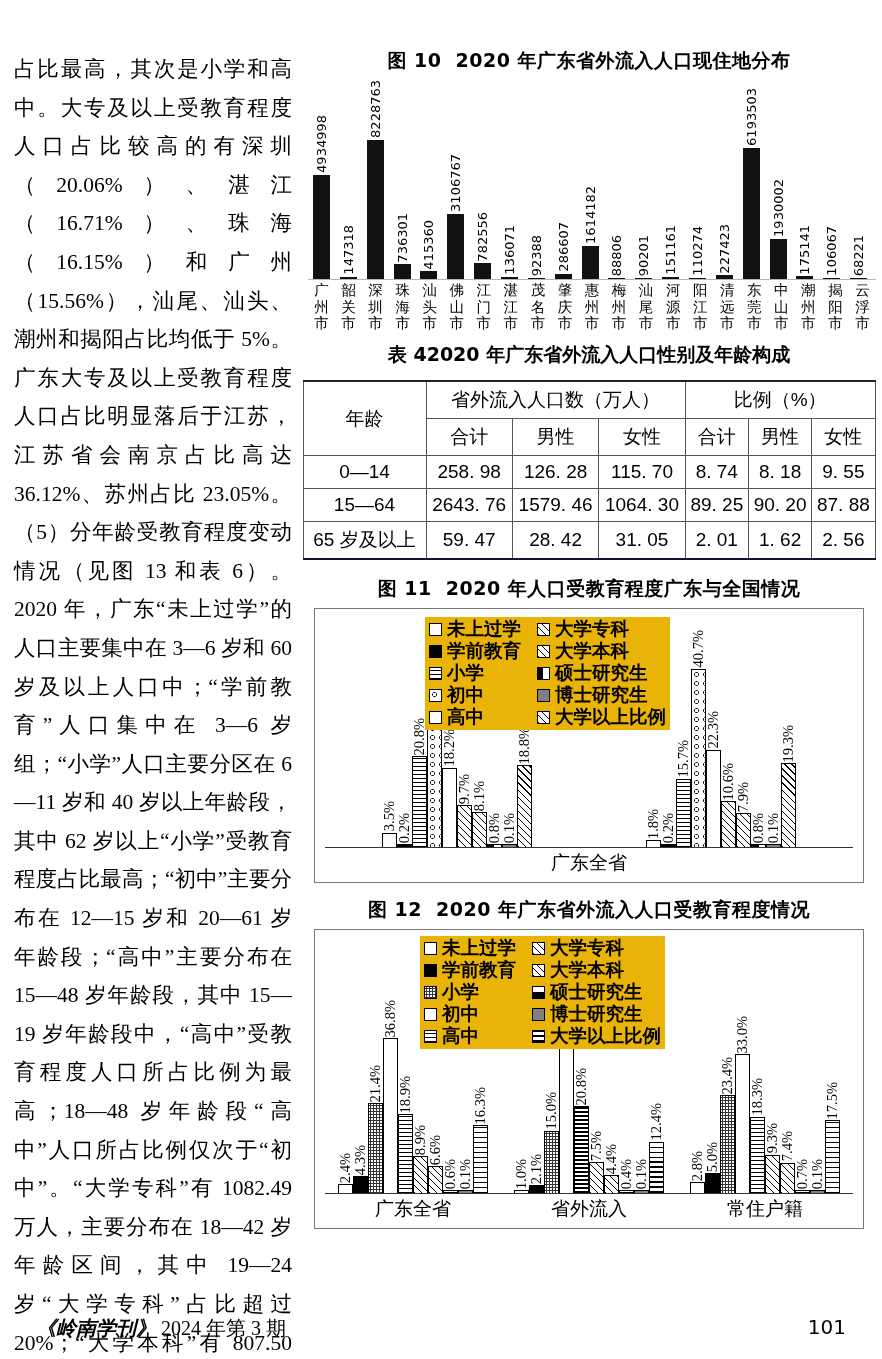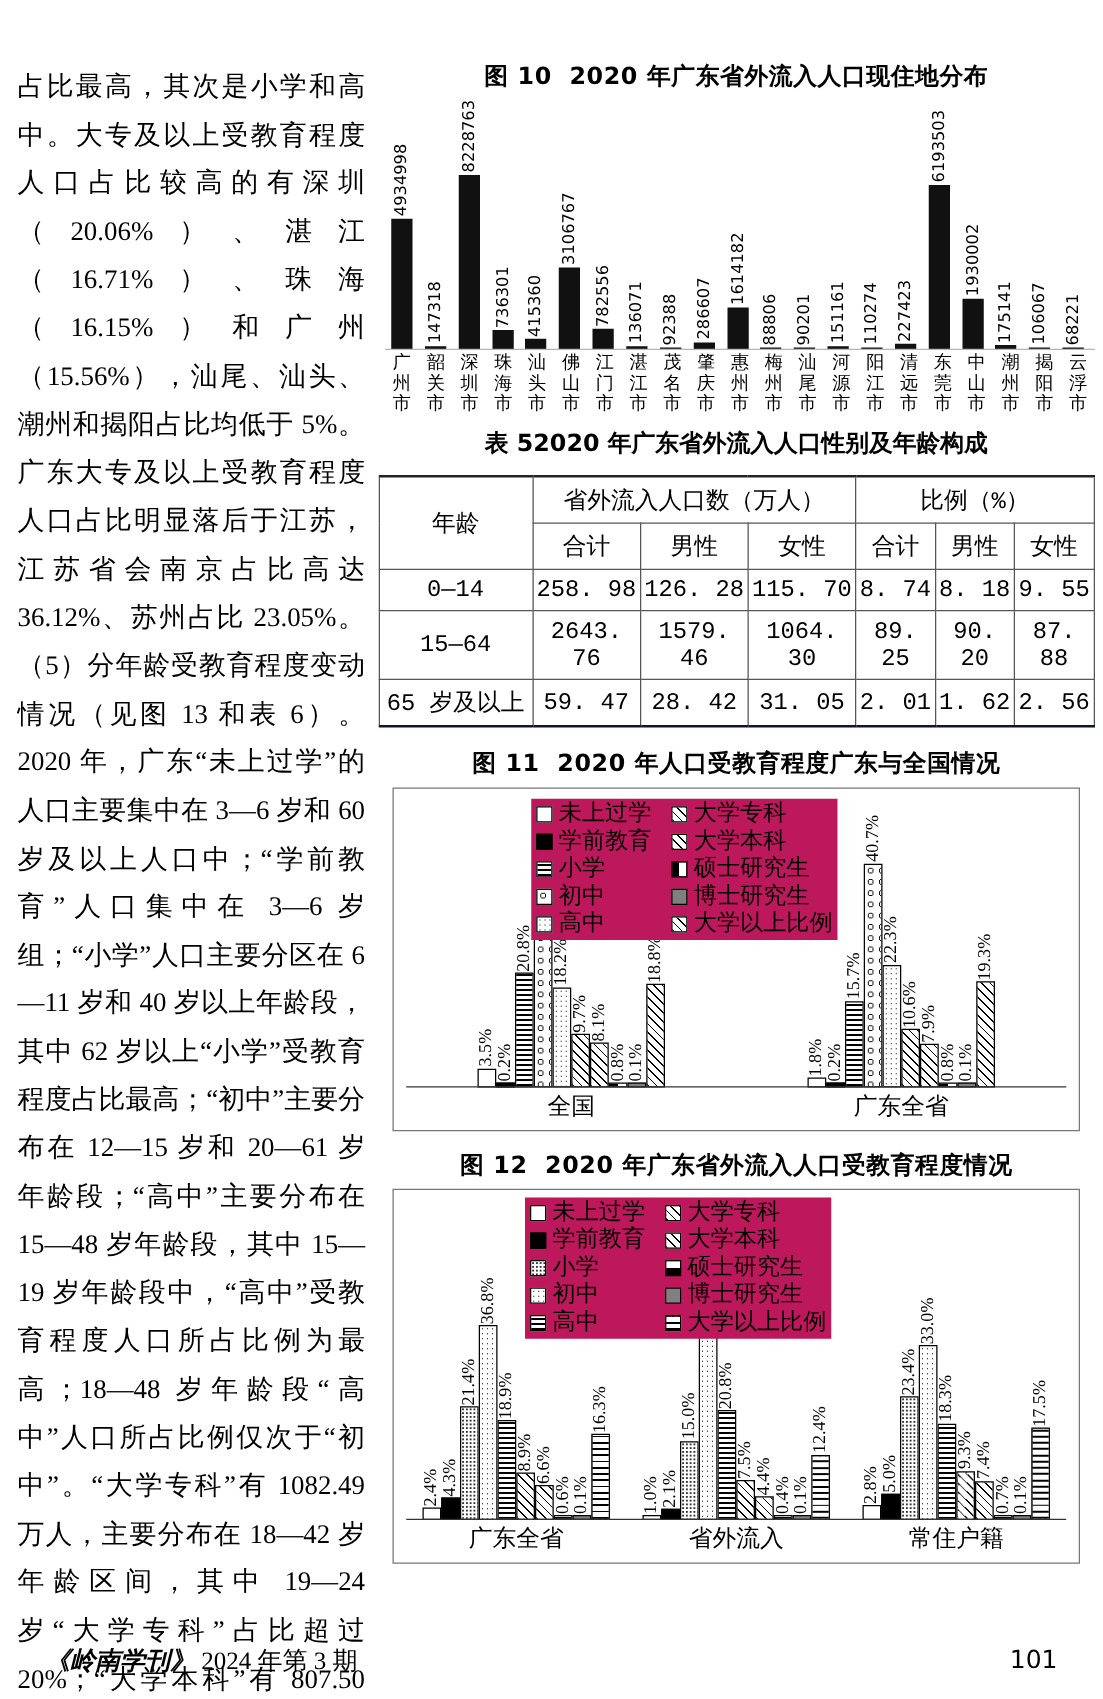--- a/index.html
+++ b/index.html
@@ -65,21 +65,21 @@
   .f10lab span{display:block;}
 
   
   .tbl-title{
     text-align:center;font-size:19px;font-weight:bold;
     font-family:"DejaVu Sans","Liberation Sans",sans-serif;
     margin:10px 0 7px 0;
   }
   table.t4{
     border-collapse:collapse;width:573px;margin:12px auto;
-    font-size:19px;font-family:Liberation Mono, monospace;
+    font-size:19px;font-family:Liberation Sans, sans-serif;
   }
   table.t4 td,table.t4 th{
     border:1px solid #555;text-align:center;padding:5px 2px;font-weight:normal;
   }
   table.t4 .outer-top{border-top:2px solid #222;}
   table.t4 .outer-bottom{border-bottom:2px solid #0f172a;}
 
   
   .gchart{
     border:1px solid #777;position:relative;background:#fff;
@@ -94,21 +94,21 @@
     white-space:nowrap;line-height:1;margin-bottom:1px;
   }
   .g-bar{width:15px;border:1px solid #000;box-sizing:border-box;}
   .g-axis{position:absolute;left:10px;right:10px;bottom:34px;height:1px;background:#333;}
   .g-xlabels{position:absolute;left:10px;right:10px;bottom:6px;height:26px;display:flex;}
   .g-xlab{flex:1 1 0;text-align:center;font-size:19px;font-family:"Liberation Serif","DejaVu Serif",serif;}
 
   
   .g-legend{
     position:absolute;display:grid;grid-template-columns:auto auto;
-    column-gap:16px;row-gap:1px;background:#be185d;padding:2px 4px;z-index:5;
+    column-gap:16px;row-gap:1px;background:#eab308;padding:2px 4px;z-index:5;font-weight:bold;
   }
   .lg-item{display:flex;align-items:center;font-size:18.5px;white-space:nowrap;
     font-family:"Liberation Serif","DejaVu Serif",serif;line-height:21px;}
   .lg-swatch{
     width:13px;height:13px;border:1px solid #000;margin-right:5px;box-sizing:border-box;
     flex:none;background:#fff;
   }
 
   
   .p-none{background:#fff;}
@@ -342,21 +342,21 @@
           </div>
           <div class="f10lab">
             <span>云</span>
             <span>浮</span>
             <span>市</span>
           </div>
         </div>
     </div>
 
     <div class="tbl-title">
-      <span>表 5</span><span class="sp"></span><span>2020 年广东省外流入人口性别及年龄构成</span>
+      <span>表 4</span><span class="sp"></span><span>2020 年广东省外流入人口性别及年龄构成</span>
     </div>
     <table class="t4">
       <thead>
         <tr>
           <th rowspan="2" class="outer-top" style="width:118px;">年龄</th>
           <th colspan="3" class="outer-top">省外流入人口数（万人）</th>
           <th colspan="3" class="outer-top">比例（%）</th>
         </tr>
         <tr id="t4-subhead">
             <th>合计</th>
@@ -483,21 +483,20 @@
               <div class="g-bar p-gray" style="height: 4px;"></div>
             </div>
             <div class="g-bar-wrap">
               <div class="g-val">19.3%</div>
               <div class="g-bar p-cross" style="height: 84.92px;"></div>
             </div>
           </div>
         </div>
       <div class="g-axis"></div>
       <div class="g-xlabels" id="f11-xlabels">
-          <div class="g-xlab">全国</div>
           <div class="g-xlab">广东全省</div>
         </div>
       <div class="g-legend" id="f11-legend" style="left:110px;top:8px;">
           <div class="lg-item">
             <span class="lg-swatch p-none"></span>
             <span>未上过学</span>
           </div>
           <div class="lg-item">
             <span class="lg-swatch p-cross"></span>
             <span>大学专科</span>

